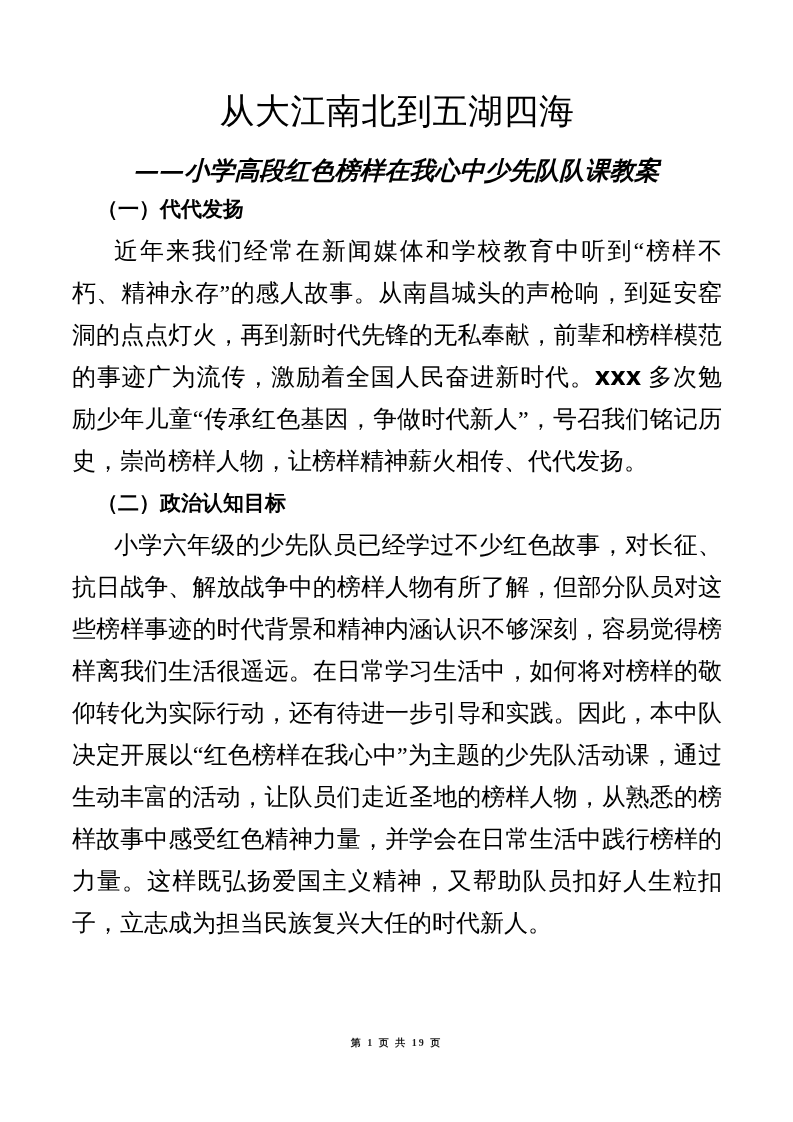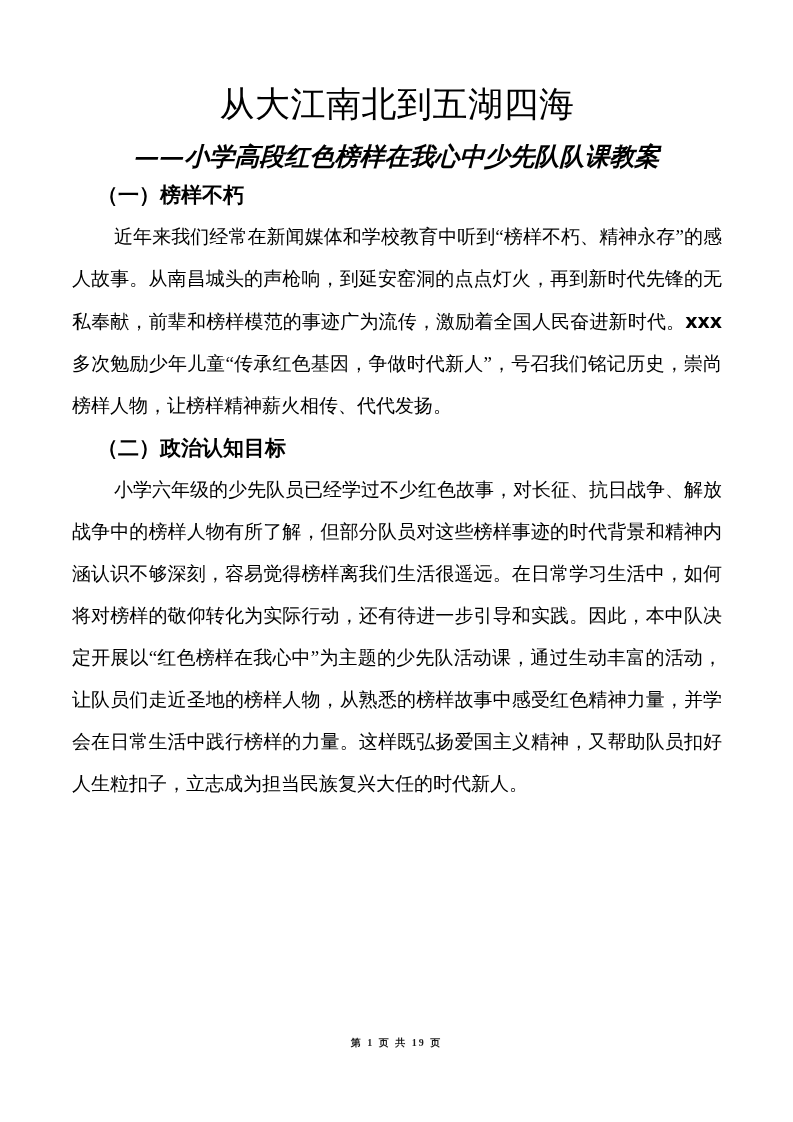--- a/index.html
+++ b/index.html
@@ -30,21 +30,21 @@
   }
 
   
   .doc-title {
     font-family: "Liberation Serif", "DejaVu Serif", serif;
     font-size: 35px;
     line-height: 1.18;
     font-weight: 400;
     text-align: center;
     letter-spacing: 0.5px;
-    margin: 5px;
+    margin: 12px;
     padding-top: 79px;
     white-space: nowrap;
   }
   .doc-subtitle {
     font-family: "DejaVu Serif", "Liberation Serif", serif;
     font-size: 25px;
     line-height: 1.3;
     font-weight: 700;
     text-align: center;
     margin: 0;
@@ -73,21 +73,21 @@
     line-height: 42px;
     margin: 0;
     padding-left: 25px;
     letter-spacing: 0px;
     white-space: nowrap;
   }
 
   
   .para {
     font-family: "Liberation Serif", "DejaVu Serif", serif;
-    font-size: 19px;
+    font-size: 24px;
     line-height: 42px;
     margin: 0;
     text-align: justify;
     text-justify: inter-character;
     text-indent: 42px;
     letter-spacing: 0px;
     word-break: break-all;
   }
   .para b, .para .bold {
     font-family: "DejaVu Sans", "Liberation Sans", sans-serif;
@@ -117,21 +117,21 @@
 
 <div class="page">
 
   <div class="content">
 
     <h1 class="doc-title">从大江南北到五湖四海</h1>
 
     <h2 class="doc-subtitle">——小学高段红色榜样在我心中少先队队课教案</h2>
 
 
-    <div class="h2">（一）榜样不朽</div>
+    <div class="h2">（一）代代发扬</div>
 
     <p class="para"><span>近年来我们经常在新闻媒体和学校教育中听到“榜样不朽、精神永存”的感人故事。从南昌城头的声枪响，到延安窑洞的点点灯火，再到新时代先锋的无私奉献，前辈和榜样模范的事迹广为流传，激励着全国人民奋进新时代。</span><span class="bold">xxx</span><span> 多次勉励少年儿童“传承红色基因，争做时代新人”，号召我们铭记历史，崇尚榜样人物，让榜样精神薪火相传、代代发扬。</span></p>
 
     <div class="h2">（二）政治认知目标</div>
 
     <p class="para"><span>小学六年级的少先队员已经学过不少红色故事，对长征、抗日战争、解放战争中的榜样人物有所了解，但部分队员对这些榜样事迹的时代背景和精神内涵认识不够深刻，容易觉得榜样离我们生活很遥远。在日常学习生活中，如何将对榜样的敬仰转化为实际行动，还有待进一步引导和实践。因此，本中队决定开展以“红色榜样在我心中”为主题的少先队活动课，通过生动丰富的活动，让队员们走近圣地的榜样人物，从熟悉的榜样故事中感受红色精神力量，并学会在日常生活中践行榜样的力量。这样既弘扬爱国主义精神，又帮助队员扣好人生粒扣子，立志成为担当民族复兴大任的时代新人。</span></p>
 
 
 
   </div>

